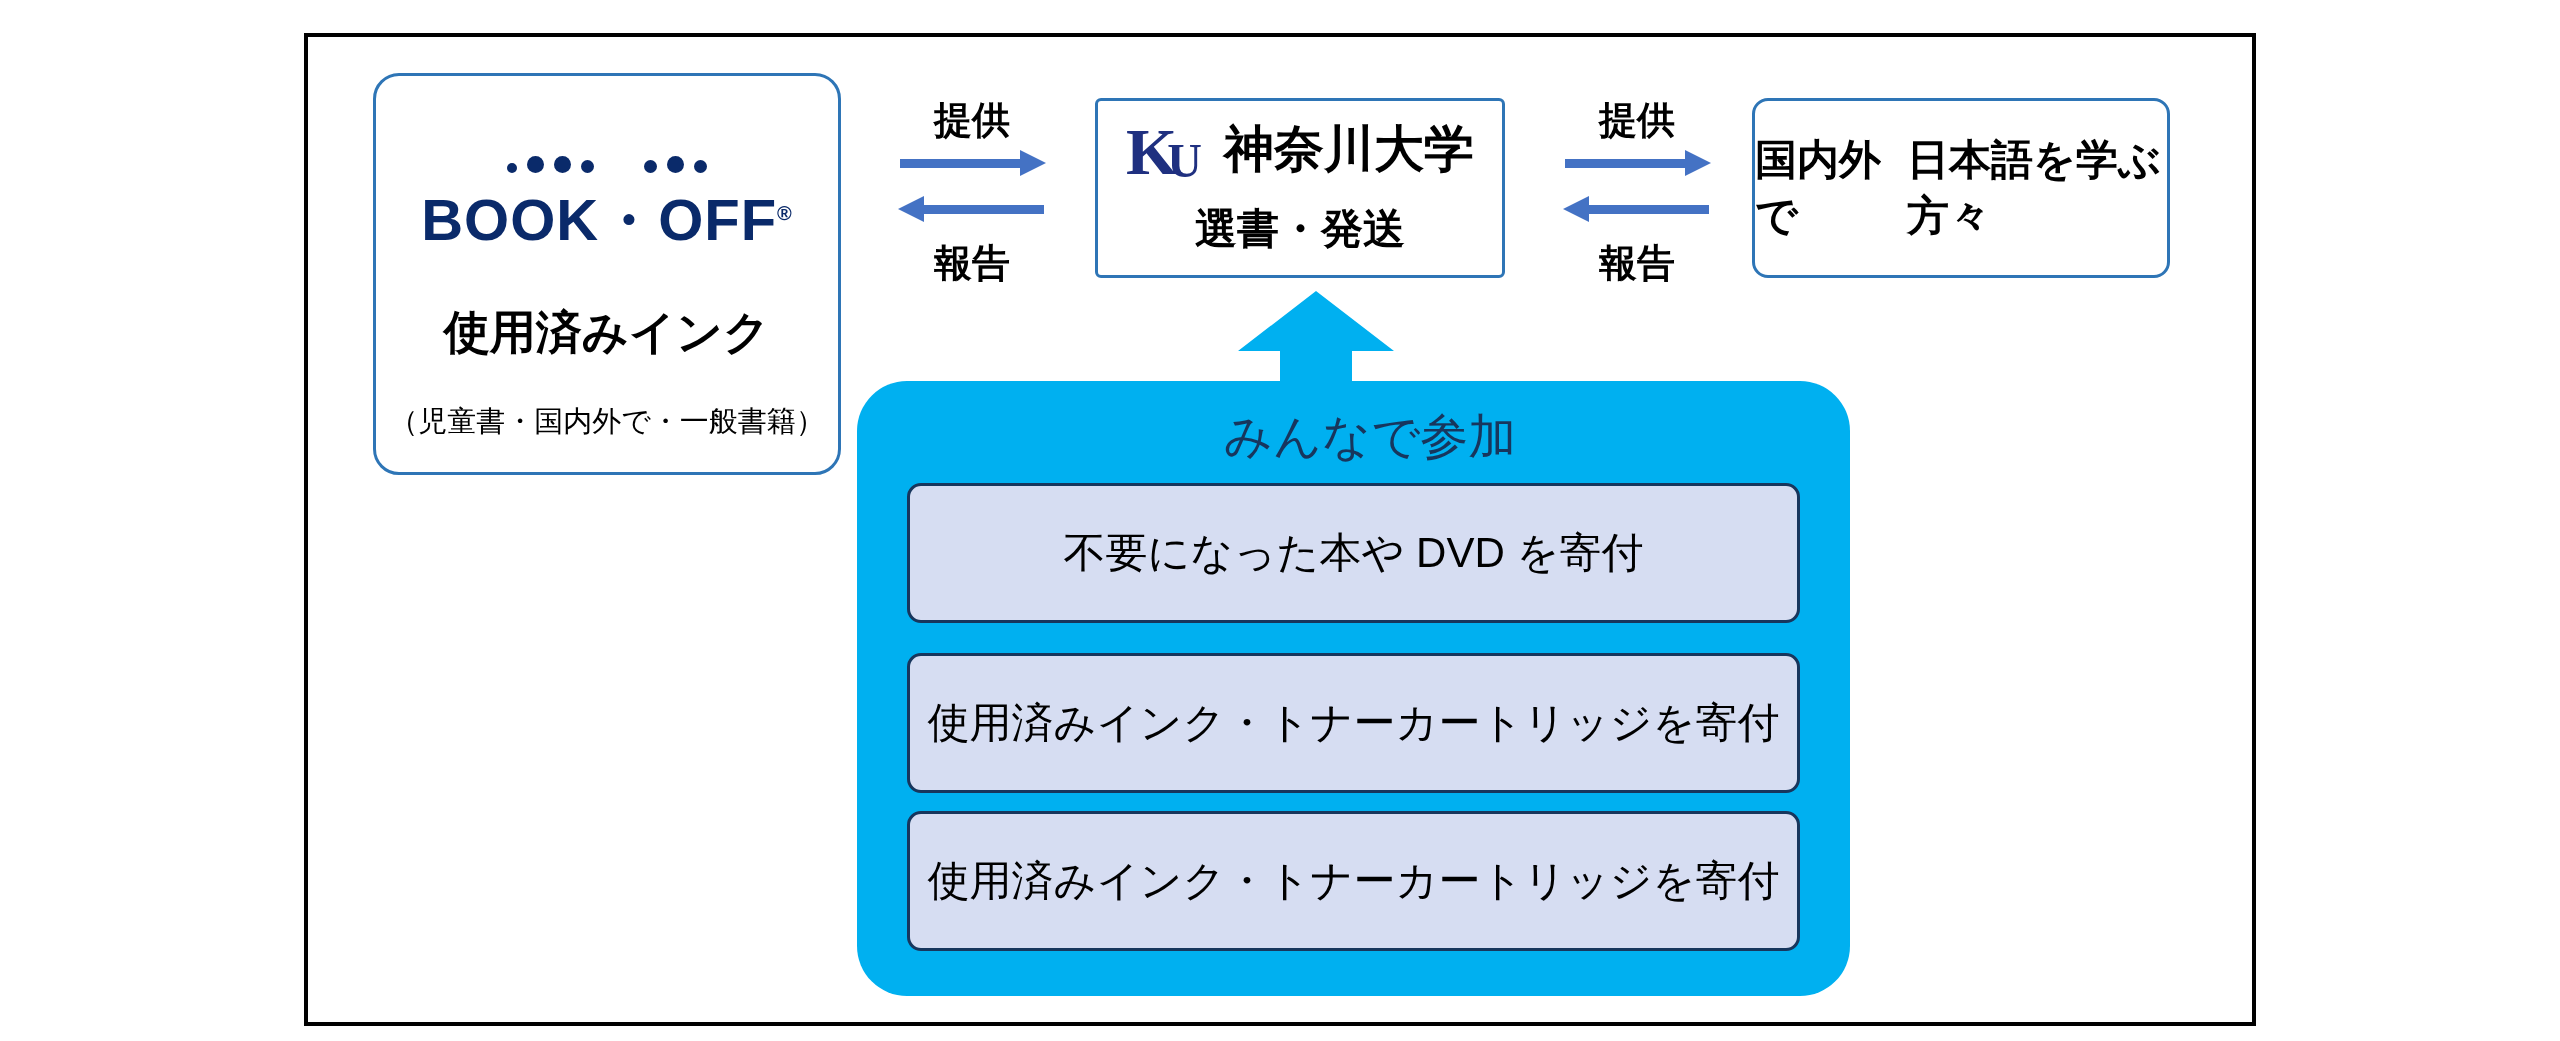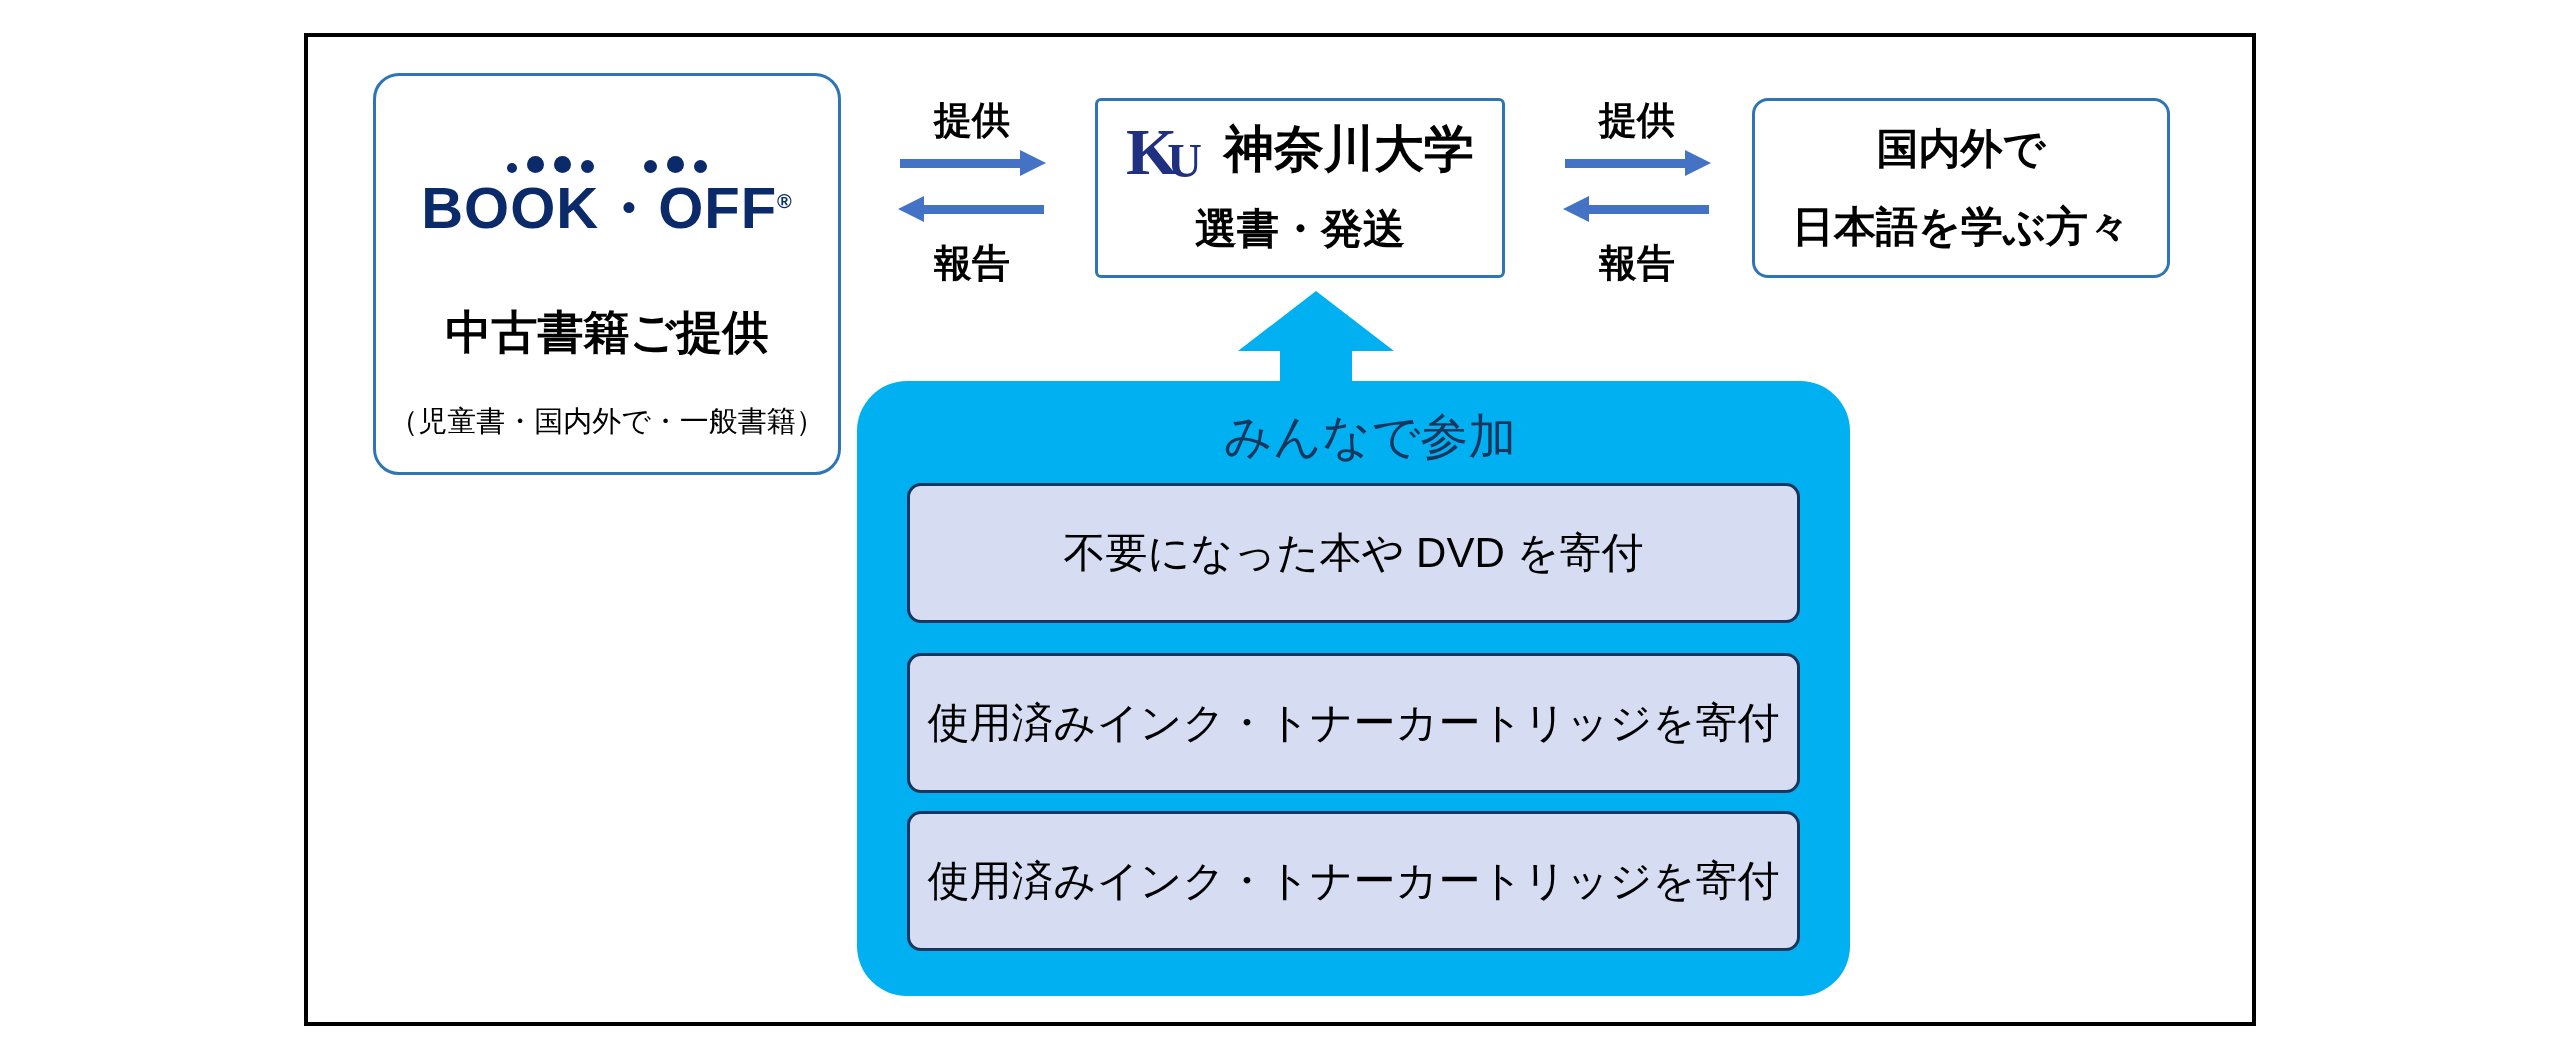--- a/index.html
+++ b/index.html
@@ -15,21 +15,21 @@
   
   .bookoff-box { left:65px; top:36px; width:468px; height:402px;
                  border:3px solid #2E75B6; border-radius:26px; }
   .bo-dots { position:absolute; top:80px; left:0; right:0;
              display:flex; justify-content:center; align-items:flex-end; }
   .bo-dots .d { background:#0A2A6A; border-radius:50%; margin:0 5px; }
   .d-s { width:10px; height:10px; }
   .d-m { width:13px; height:13px; }
   .d-l { width:17px; height:17px; }
   .bo-gap { width:40px; }
-  .bo-logo { position:absolute; top:100px; left:0; right:0; text-align:center;
+  .bo-logo { position:absolute; top:112px; left:0; right:0; text-align:center;
              font-size:58px; font-weight:bold; color:#0A2A6A; letter-spacing:1px; line-height:1.1; }
   .bo-reg { font-size:20px; vertical-align:super; }
   .bo-title { position:absolute; top:226px; left:0; right:0; text-align:center;
               font-size:46px; font-weight:bold; }
   .bo-sub { position:absolute; top:326px; left:0; right:0; text-align:center; font-size:29px; }
 
   
   .uni-box { left:787px; top:61px; width:410px; height:180px;
              border:3px solid #2E75B6; border-radius:6px;
              display:flex; flex-direction:column; align-items:center; justify-content:center; }
@@ -37,21 +37,21 @@
   .ku-k { font-family:"Liberation Serif", serif; font-weight:bold; color:#1F3080;
           font-size:66px; line-height:1; }
   .ku-u { font-family:"Liberation Serif", serif; font-weight:bold; color:#1F3080;
           font-size:48px; line-height:1; margin-left:-10px; margin-top:18px; }
   .uni-name { font-size:50px; font-weight:bold; margin-left:22px; line-height:1.2; }
   .uni-sub { font-size:42px; font-weight:bold; margin-top:16px; }
 
   
   .learners-box { left:1444px; top:61px; width:418px; height:180px;
                   border:3px solid #2E75B6; border-radius:16px;
-                  display:flex; flex-direction:column; align-items:center; justify-content:center; gap:22px; }
+                  display:flex; flex-direction:row; align-items:center; justify-content:center; gap:22px; }
   .learners-line { font-size:42px; font-weight:bold; }
 
   
   .flow-label { position:absolute; width:148px; text-align:center;
                 font-size:38px; font-weight:bold; }
   .arrow { position:absolute; width:148px; height:26px; }
   .arrow::before { content:""; position:absolute; top:9px; height:9px; background:#4472C4; }
   .arrow.right::before { left:2px; right:24px; }
   .arrow.right::after { content:""; position:absolute; right:0; top:0; width:0; height:0;
                         border-top:13px solid transparent; border-bottom:13px solid transparent;
@@ -91,21 +91,21 @@
         <span class="d d-s"></span>
           <span class="d d-l"></span>
           <span class="d d-l"></span>
           <span class="d d-m"></span>
         <span class="bo-gap"></span>
         <span class="d d-m"></span>
           <span class="d d-l"></span>
           <span class="d d-m"></span>
       </div>
       <div class="bo-logo"><span>BOOK・OFF</span><span class="bo-reg">®</span></div>
-      <div class="bo-title">中古書籍ご提供</div>
+      <div class="bo-title">使用済みインク</div>
       <div class="bo-sub">（児童書・国内外で・一般書籍）</div>
     </div>
 
     <div class="box uni-box">
       <div class="uni-line1">
         <span class="ku-k">K</span>
         <span class="ku-u">U</span>
         <span class="uni-name">神奈川大学</span>
       </div>
       <div class="uni-sub">選書・発送</div>

